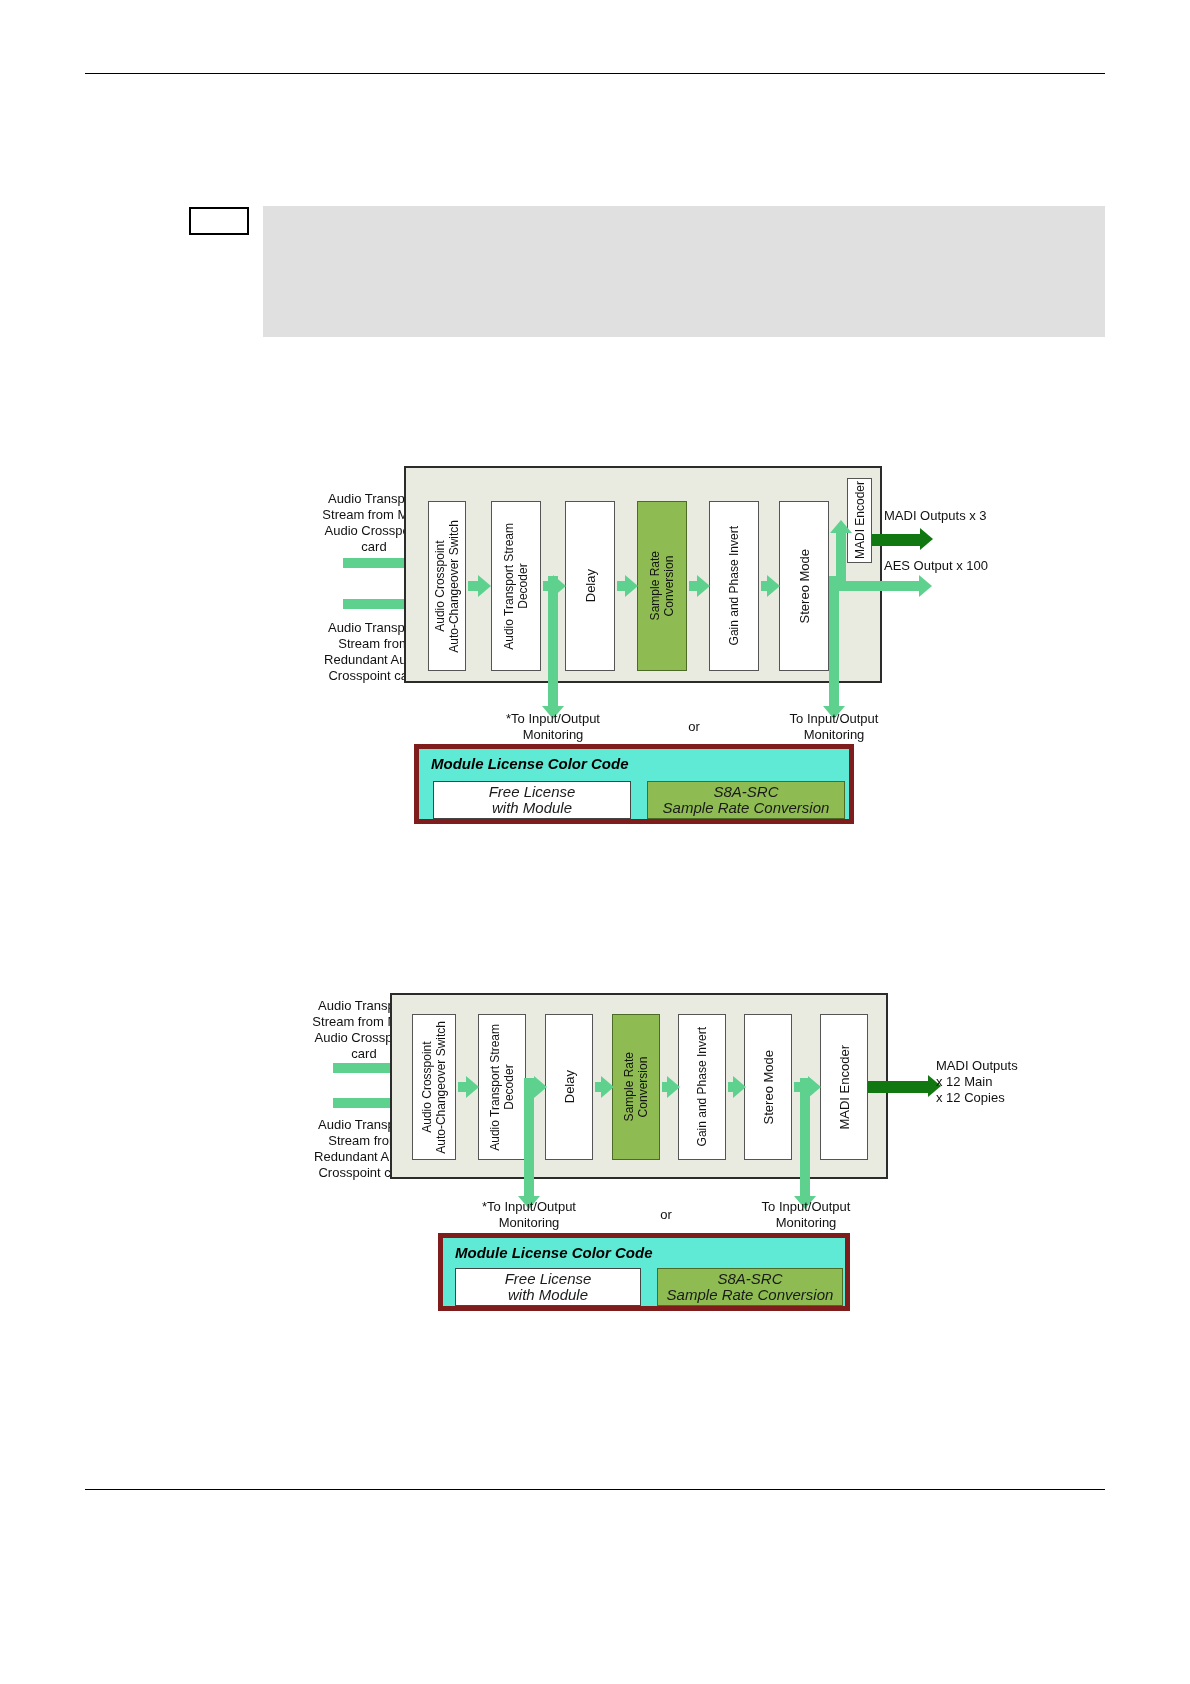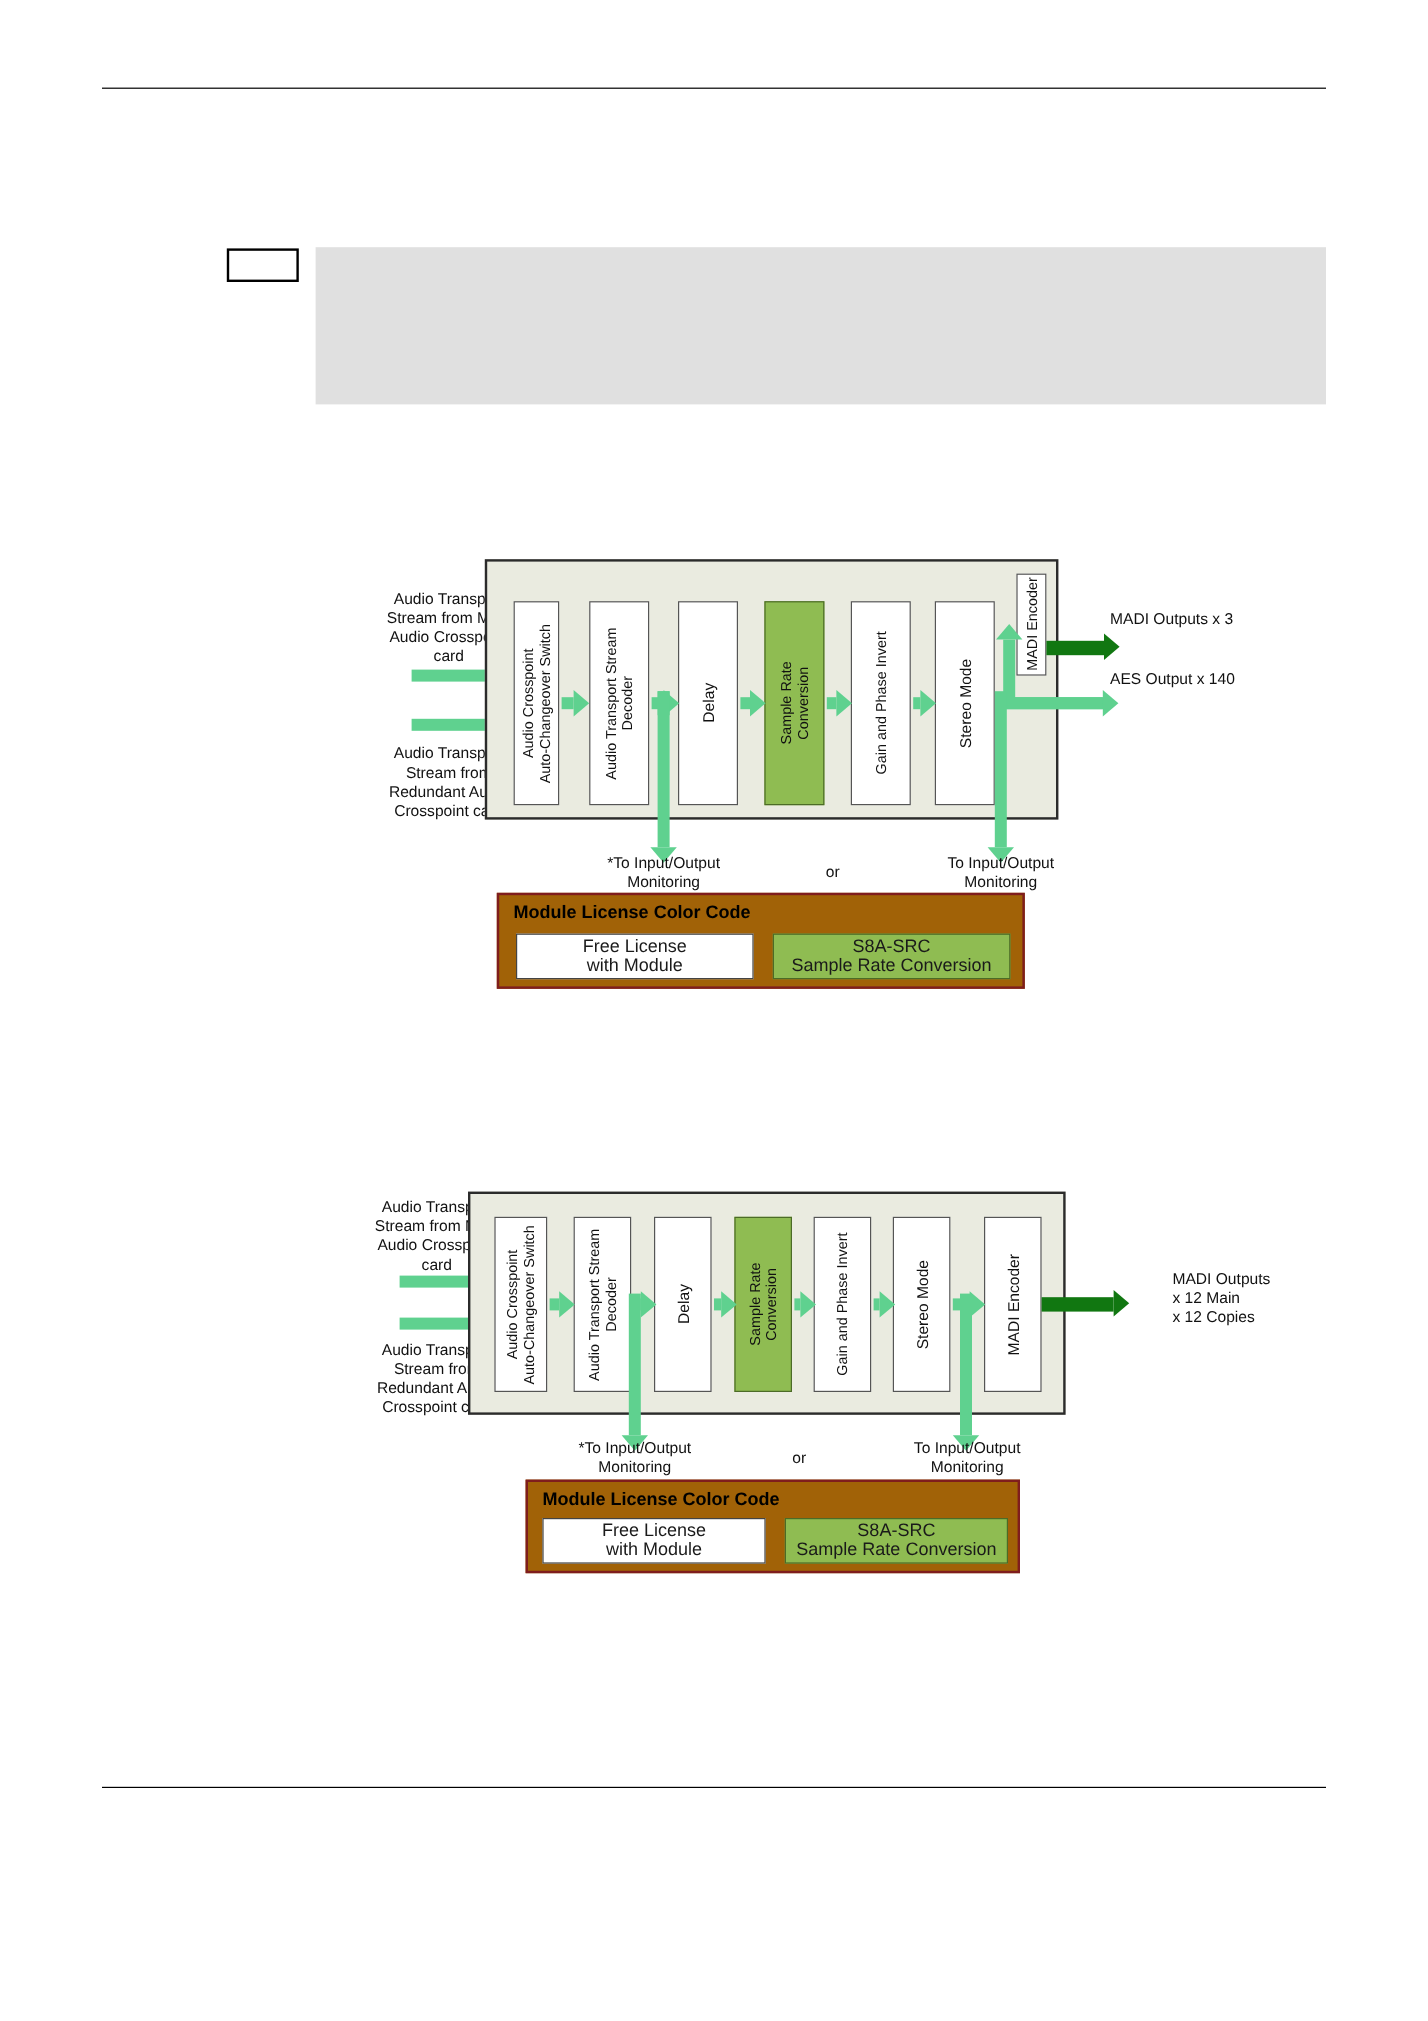--- a/index.html
+++ b/index.html
@@ -90,28 +90,29 @@
     border-right:11px solid transparent;
   }
   .tee{position:absolute;background:#5fd18f;}
 
   
   .lbl{
     position:absolute;font-size:13px;line-height:16px;color:#111;
     white-space:pre-line;
   }
   .lbl.center{text-align:center;}
-  .lbl.left{text-align:left;margin-left:41px;}
+  .lbl.left{text-align:left;}
 
   
   .legend{
     position:absolute;
-    border:2px solid #7f1d1d;
-    background:#a16207;
-    box-sizing:border-box;
+    border:5px solid #7f1d1d;
+    background:#5eead4;
+    box-sizing:border-box;
+    font-style:italic;
   }
   .legend-title{
     position:absolute;left:12px;top:6px;
     font-size:15px;font-weight:bold;color:#000;
   }
   .legend-cell{
     position:absolute;
     border:1px solid #444;
     box-sizing:border-box;
     display:flex;align-items:center;justify-content:center;
@@ -180,21 +181,21 @@
     <div class="arrow-h" style="left:689px;top:581px;width:8px;"></div>
     <div class="arrow-h" style="left:761px;top:581px;width:6px;"></div>
 
     <div class="tee" style="left:831px;top:581px;width:92px;height:10px;"></div>
     <div class="arrow-h" style="left:831px;top:581px;width:88px;"></div>
     <div class="arrow-v up" style="left:836px;top:533px;width:10px;height:52px;"></div>
 
     <div class="arrow-h dark thick" style="left:872px;top:534px;width:48px;"></div>
 
     <div class="lbl left" style="left:884px;top:508px;width:220px;">MADI Outputs x 3</div>
-    <div class="lbl left" style="left:884px;top:558px;width:220px;">AES Output x 140</div>
+    <div class="lbl left" style="left:884px;top:558px;width:220px;">AES Output x 100</div>
 
     <div class="tee" style="left:548px;top:576px;width:10px;height:20px;"></div>
     <div class="arrow-v" style="left:548px;top:576px;width:10px;height:130px;"></div>
     <div class="arrow-v" style="left:829px;top:576px;width:10px;height:130px;"></div>
 
     <div class="lbl center" style="left:470px;top:711px;width:166px;">*To Input/Output
 Monitoring</div>
     <div class="lbl center" style="left:662px;top:719px;width:64px;">or</div>
     <div class="lbl center" style="left:752px;top:711px;width:164px;">To Input/Output
 Monitoring</div>

